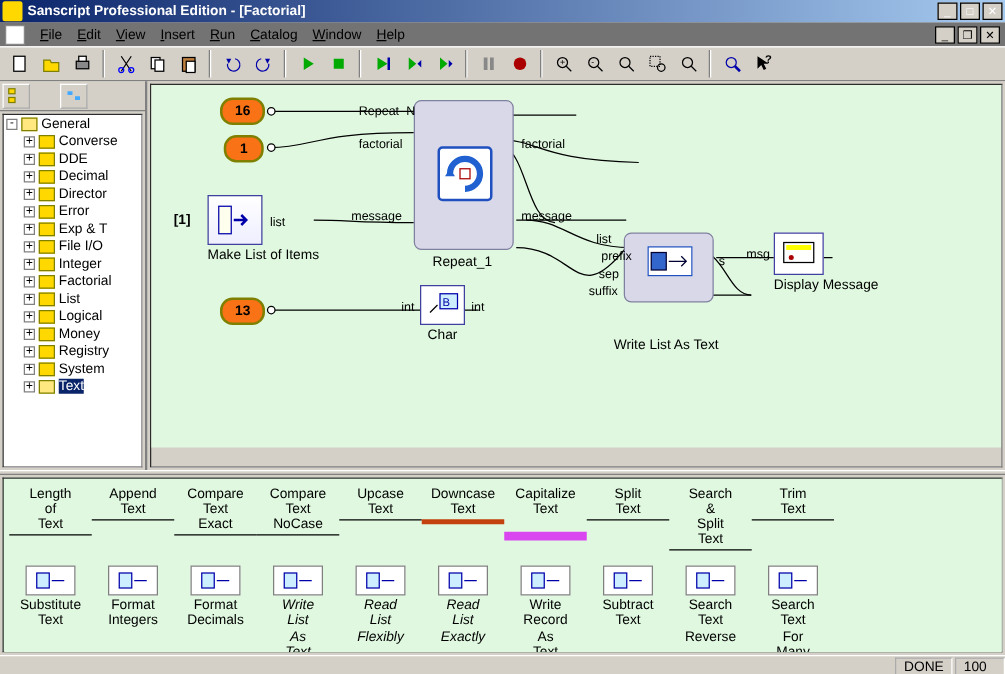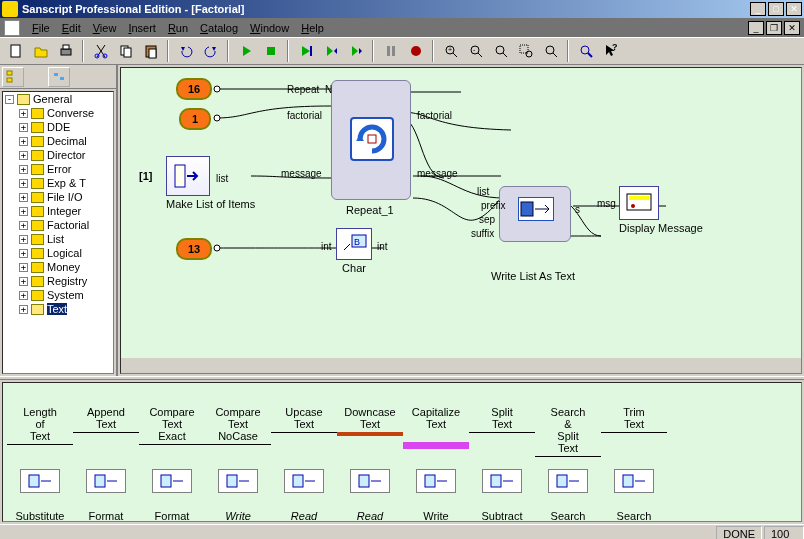--- a/index.html
+++ b/index.html
@@ -53,21 +53,21 @@
   .port-label { position:absolute; font-size:10px; color:#000;text-align:right;}
   .repeat-box { position:absolute; background:#d8d8e8; border:1px solid #8080a0; border-radius:6px;}
   .writelist-box { position:absolute; background:#d8d8e8; border:1px solid #8080a0; border-radius:6px;}
   
   
   .splitter-h { height:4px; background:#d4d0c8; border-top:1px solid #fff; border-bottom:1px solid #808080; cursor:row-resize;}
   .palette { height: 140px; background: #e0f8e0; overflow:auto; border:1px inset #808080; margin:2px;}
   .palette-grid { display:flex; flex-wrap:wrap; padding:4px; gap:0;}
   .pal-item { width: 66px; text-align:center; margin: 2px 0; cursor:default;}
   .pal-icon { width:40px; height:24px; margin:0 auto 2px; background:#fff; border:1px solid #808080; display:flex;align-items:center;justify-content:center;}
-  .pal-text { font-size:11px; line-height:1.1; font-style: normal; margin-top: 17px;}
+  .pal-text { font-size:11px; line-height:1.1; font-style: normal;}
   .pal-text.it { font-style: italic;}
   
   
   .statusbar { height:18px; background:#d4d0c8; border-top:1px solid #fff; display:flex; align-items:center;}
   .status-panel { border:1px inset #fff; padding:1px 6px; margin-left:2px; height:16px; display:flex;align-items:center;}
   .status-spacer { flex:1;}
 
   
   .wire-svg { position:absolute; left:0; top:0; width:680px; height:290px; pointer-events:none;}
   .wire-svg path, .wire-svg line { stroke:#000; stroke-width:1; fill:none;}

